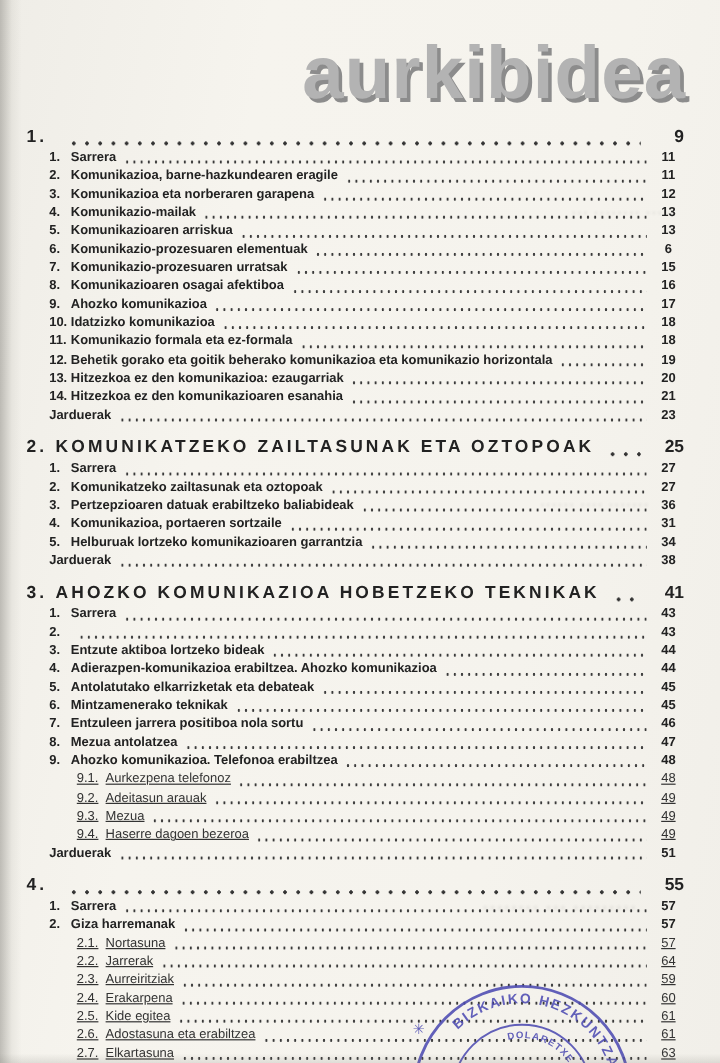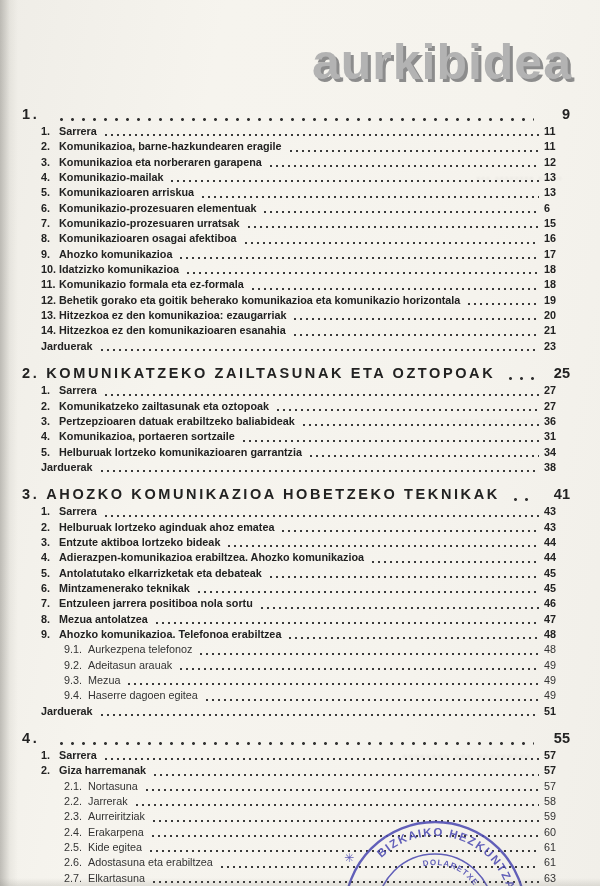--- a/index.html
+++ b/index.html
@@ -18,21 +18,21 @@
     background:linear-gradient(to top, rgba(120,118,110,.18), rgba(0,0,0,0));
     pointer-events:none;
   }
   .ghost {
     position:absolute; opacity:.05; filter:blur(1px); color:#444;
     font-weight:bold; transform:scaleX(-1); white-space:nowrap; pointer-events:none;
     font-size:11px; letter-spacing:1px;
   }
   h1.title {
     margin:36px 28px 0 0; text-align:right;
-    font-size:50px; line-height:52px; font-weight:800; letter-spacing:1px;
+    font-size:62px; line-height:52px; font-weight:800; letter-spacing:1px;
     color:#b3b3b3; text-shadow:3px 3px 0 #8c8c8c;
   }
   .toc { padding:16px 30px 0 22px; }
   .sec { margin-bottom:9px; }
   .sec-head {
     display:flex; align-items:baseline;
     font-weight:800; font-size:14.5px; line-height:20px;
     letter-spacing:2.6px; color:#222; white-space:nowrap;
   }
   .sec-num { margin-right:7px; }
@@ -47,22 +47,22 @@
     font-size:10.8px; font-weight:700; line-height:15.35px; color:#222;
     padding-left:19px; white-space:nowrap;
   }
   .row .num { flex:none; width:18px; }
   .row .txt { flex:none;text-align:center; }
   .row .leader {
     flex:1; min-width:14px; height:4px; margin:0 5px 2px 6px; align-self:flex-end;
     background-image:radial-gradient(circle, #3a3a3a 0.95px, rgba(0,0,0,0) 1.15px);
     background-size:6px 4px; background-repeat:repeat-x; background-position:left bottom;
   }
-  .row .pg { flex:none; width:26px; text-align:left; }
-  .row.sub { padding-left:42px; font-weight:400; color:#333; }
+  .row .pg { flex:none; width:26px; text-align:center; }
+  .row.sub { padding-left:42px; font-weight:400; color:#333;text-decoration:underline; }
   .row.sub .num { width:24px; }
   .stamp { position:absolute; left:332px; top:812px; pointer-events:none; opacity:.88; }
 </style>
 </head>
 <body>
 
 <div class="page">
   <div class="edge-left"></div>
 
   <h1 class="title">aurkibidea</h1>
@@ -215,21 +215,20 @@
           <span class="sec-pg">41</span>
         </div>
         <div class="row">
           <span class="num">1.</span>
           <span class="txt">Sarrera</span>
           <span class="leader"></span>
           <span class="pg">43</span>
         </div>
         <div class="row">
           <span class="num">2.</span>
-          <span class="txt">Helburuak lortzeko aginduak ahoz ematea</span>
           <span class="leader"></span>
           <span class="pg">43</span>
         </div>
         <div class="row">
           <span class="num">3.</span>
           <span class="txt">Entzute aktiboa lortzeko bideak</span>
           <span class="leader"></span>
           <span class="pg">44</span>
         </div>
         <div class="row">
@@ -281,21 +280,21 @@
           <span class="pg">49</span>
         </div>
         <div class="row sub">
           <span class="num">9.3.</span>
           <span class="txt">Mezua</span>
           <span class="leader"></span>
           <span class="pg">49</span>
         </div>
         <div class="row sub">
           <span class="num">9.4.</span>
-          <span class="txt">Haserre dagoen egitea</span>
+          <span class="txt">Haserre dagoen bezeroa</span>
           <span class="leader"></span>
           <span class="pg">49</span>
         </div>
         <div class="row flush">
           <span class="txt">Jarduerak</span>
           <span class="leader"></span>
           <span class="pg">51</span>
         </div>
       </div>
       <div class="sec">
@@ -319,21 +318,21 @@
         <div class="row sub">
           <span class="num">2.1.</span>
           <span class="txt">Nortasuna</span>
           <span class="leader"></span>
           <span class="pg">57</span>
         </div>
         <div class="row sub">
           <span class="num">2.2.</span>
           <span class="txt">Jarrerak</span>
           <span class="leader"></span>
-          <span class="pg">58</span>
+          <span class="pg">64</span>
         </div>
         <div class="row sub">
           <span class="num">2.3.</span>
           <span class="txt">Aurreiritziak</span>
           <span class="leader"></span>
           <span class="pg">59</span>
         </div>
         <div class="row sub">
           <span class="num">2.4.</span>
           <span class="txt">Erakarpena</span>

